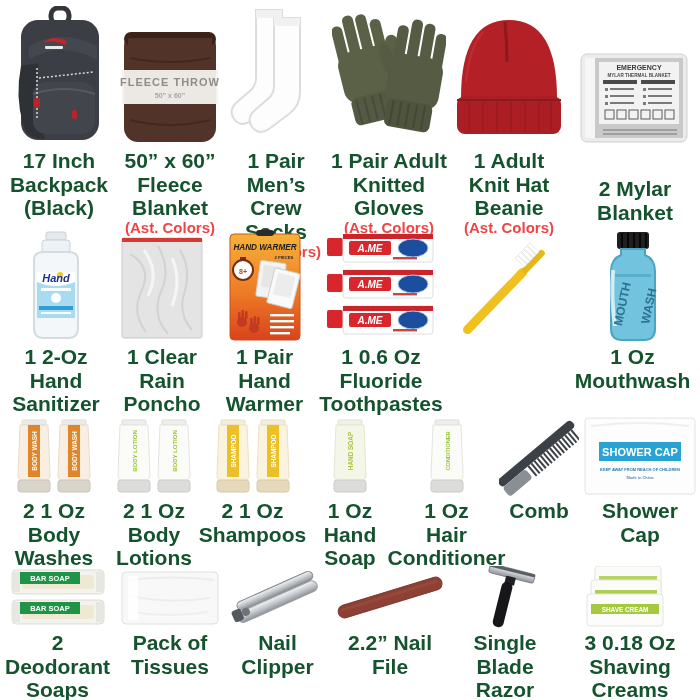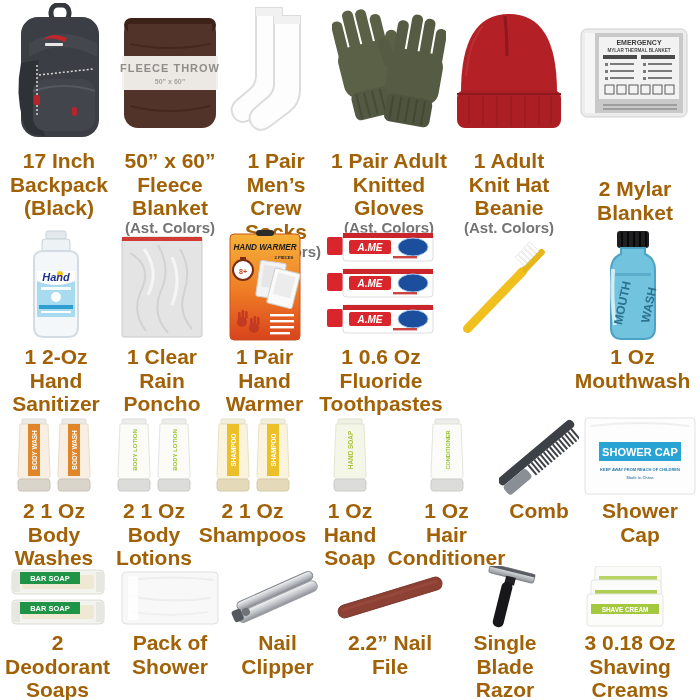--- a/index.html
+++ b/index.html
@@ -1,25 +1,25 @@
 <!DOCTYPE html>
 <html><head>
 <meta charset="utf-8">
 <style>
   html,body{margin:0;padding:0;background:#fff;}
   #page{width:700px;height:700px;background:#fff;overflow:hidden;
         font-family:"Liberation Sans",sans-serif;}
   .row{display:flex;align-items:flex-start;}
   .row1{height:228px}.row2{height:188px}.row3{height:150px}.row4{height:134px}
   .cell{display:flex;flex-direction:column;align-items:center;min-width:0;}
-  .gfx{display:flex;align-items:center;justify-content:center;}
+  .gfx{display:flex;align-items:flex-end;justify-content:center;}
   .gfx1{height:146px}.gfx2{height:114px}.gfx3{height:80px}.gfx4{height:62px}
-  .label{font-size:21px;font-weight:bold;color:#a16207;text-align:center;
+  .label{font-size:21px;font-weight:bold;color:#14532d;text-align:center;
          line-height:1.13;white-space:pre-line;margin-top:3px;}
-  .sub{font-size:15px;font-weight:bold;color:#737373;text-align:center;line-height:1.1;}
+  .sub{font-size:15px;font-weight:bold;color:#ef4444;text-align:center;line-height:1.1;}
   svg{display:block}
   .svgtxt{font-family:"Liberation Sans",sans-serif;font-weight:bold;}
 </style>
 </head>
 <body>
 
 <div id="page">
 
   <div class="row row1">
 
@@ -499,21 +499,21 @@
       <div class="gfx gfx4">
         <svg width="104" height="62" viewBox="0 0 104 62">
           <rect x="4" y="6" width="96" height="52" rx="4" fill="#f8f8f8" stroke="#e0e0e0"></rect>
           <path d="M10 14 q46 -5 86 0" stroke="#ececec" stroke-width="2" fill="none"></path>
           <path d="M12 30 q40 8 80 2" stroke="#ededed" stroke-width="2" fill="none"></path>
           <path d="M14 46 q38 6 76 0" stroke="#efefef" stroke-width="2" fill="none"></path>
           <rect x="10" y="10" width="10" height="44" fill="#ffffff" opacity="0.8"></rect>
         </svg>
       </div>
       <div class="label">Pack of
-Shower</div>
+Tissues</div>
     </div>
 
     <div class="cell" style="flex:0 0 105px">
       <div class="gfx gfx4">
         <svg width="102" height="62" viewBox="0 0 102 62">
           <defs>
             <linearGradient id="metal" x1="0" y1="0" x2="0" y2="1">
               <stop offset="0" stop-color="#f4f4f4"></stop>
                 <stop offset="0.5" stop-color="#c3c7cc"></stop>
                 <stop offset="1" stop-color="#8e9298"></stop>

